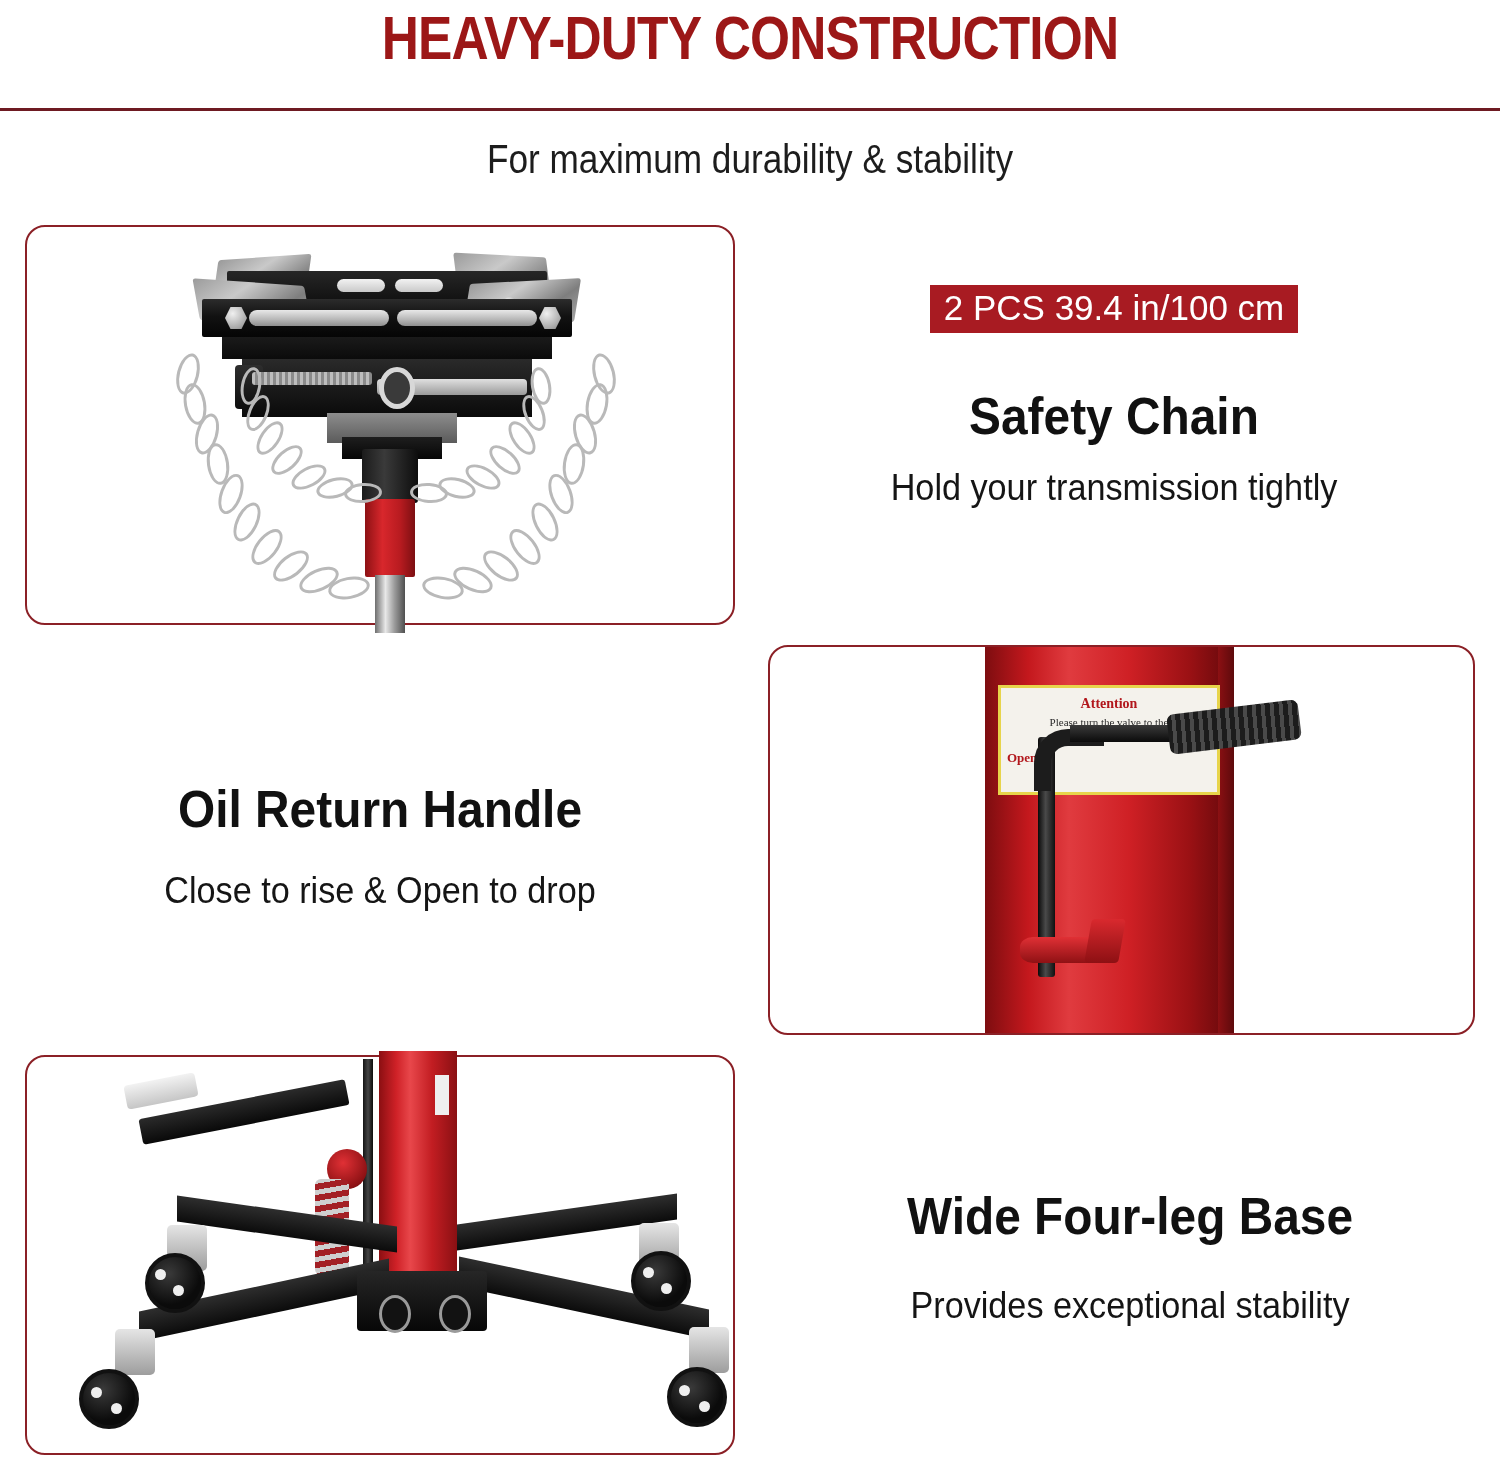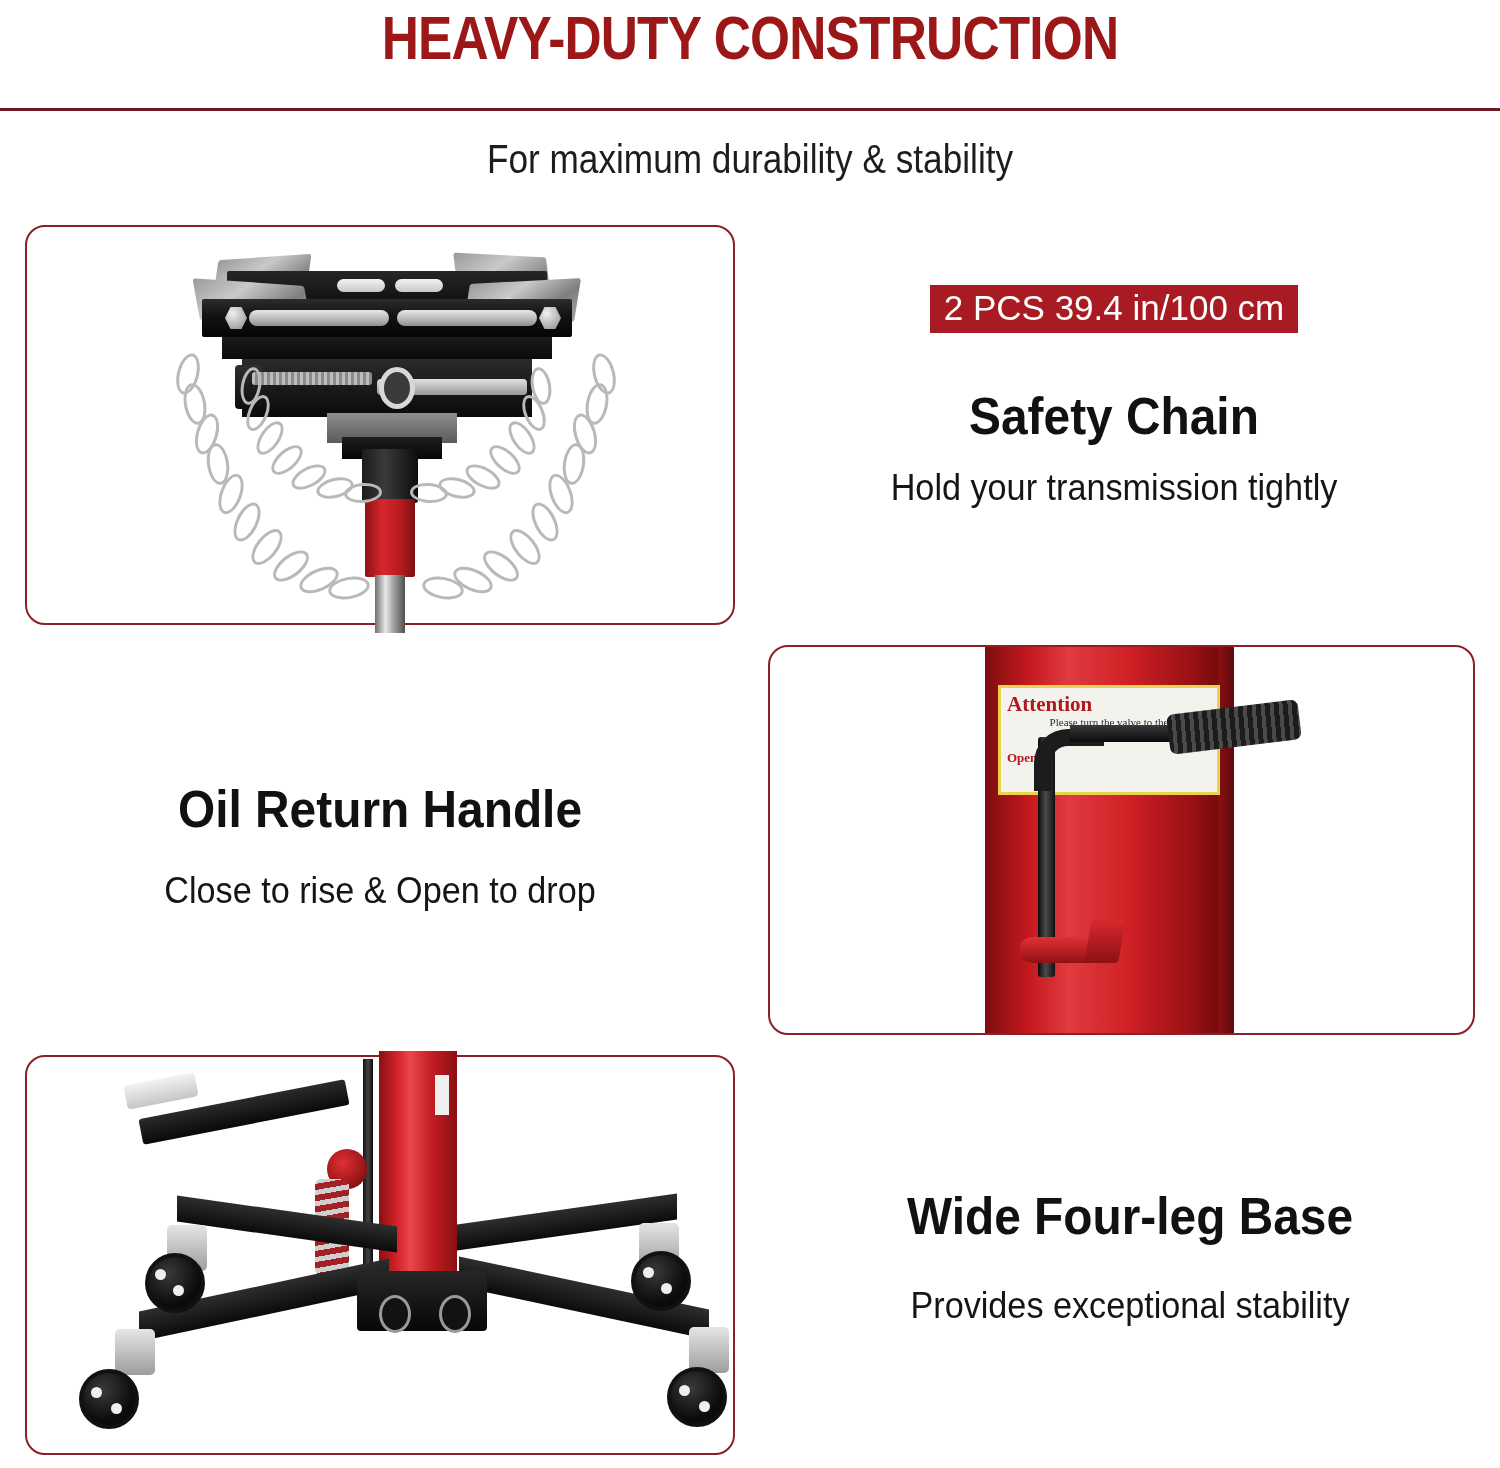--- a/index.html
+++ b/index.html
@@ -208,21 +208,21 @@
     position:absolute; left:448px; top:-8px; width:16px; height:400px;
     background:linear-gradient(90deg,#8c1013,#5d0a0c);
   }
   .warn-label {
     position:absolute; left:228px; top:38px; width:222px; height:110px;
     background:#f4f2ec; border:3px solid #e7d44b; box-sizing:border-box;
     padding:6px 6px 0 6px;
   }
   .warn-title {
     font-family:"Liberation Serif", serif; font-weight:bold;
-    color:#b2171c; font-size:21px; text-align:left; line-height:20px;
+    color:#b2171c; font-size:14px; text-align:center; line-height:20px;
   }
   .warn-body {
     font-family:"Liberation Serif", serif; color:#2a2a2a;
     font-size:11px; line-height:13px; text-align:center; margin-top:2px;
   }
   .warn-close {
     font-family:"Liberation Serif", serif; font-weight:bold;
     color:#b2171c; font-size:13px; margin-top:6px; text-align:left;
   }
   .handle-v {

